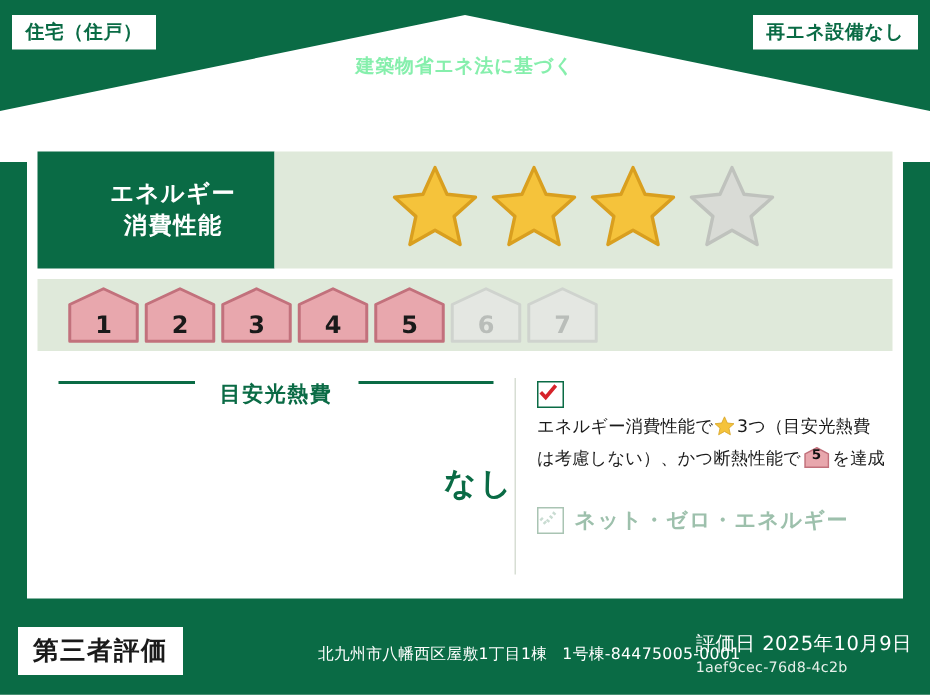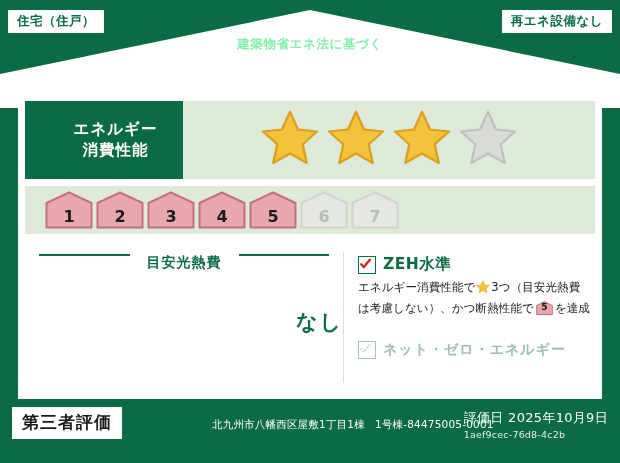--- a/index.html
+++ b/index.html
@@ -103,21 +103,21 @@
   }
   .zeh-desc .inline-chip span{
     position:absolute;left:0;right:0;bottom:0px;text-align:center;
     font-size:9px;font-weight:bold;color:#111;
   }
   .zeh-nze{display:flex;align-items:center;gap:7px;margin-top:23px;}
   .zeh-nze .txt{font-size:14px;font-weight:bold;color:#9dc0ac;letter-spacing:1px;}
 
   
   .footer{
-    position:absolute;left:0;right:0;bottom:16px;height:52px;color:#fff;text-decoration:underline;
+    position:absolute;left:0;right:0;bottom:5px;height:52px;color:#fff;text-decoration:underline;
   }
   .bels{
     position:absolute;left:12px;top:12px;background:#ffffff;
     padding:4px 10px 5px 10px;display:flex;align-items:baseline;gap:8px;
   }
   .bels .jp{font-size:17px;font-weight:bold;color:#1a1a1a;letter-spacing:1px;}
   .bels .en{font-size:21px;font-weight:bold;color:#14803f;letter-spacing:0px;}
 
   .addr{
     position:absolute;left:212px;top:23px;font-size:10.5px;color:#ffffff;
@@ -233,21 +233,20 @@
       <div class="pane-div"></div>
 
       <div class="pane-right">
 
         <div class="zeh-head">
           <span class="cbox">
             <svg width="13" height="13" viewBox="0 0 13 13">
               <polyline points="1.5,6.5 4.8,10 11.5,2" fill="none" stroke="#d6232a" stroke-width="2.4"></polyline>
             </svg>
           </span>
-          <span class="zeh-title">ZEH水準</span>
         </div>
 
         <div class="zeh-desc">
           <span>エネルギー消費性能で</span><span class="inline-star"><svg width="14" height="14" viewBox="0 0 24 24">
                 <polygon points="12,1.5 15.2,8.6 22.8,9.4 17.1,14.5 18.7,22 12,18.2 5.3,22 6.9,14.5 1.2,9.4 8.8,8.6" fill="#f5c33b" stroke="#d8a72c" stroke-width="1"></polygon>
               </svg></span><span>3つ（目安光熱費</span><br>
           <span>は考慮しない）、かつ断熱性能で</span><span class="inline-chip"><svg width="17" height="14" viewBox="0 0 17 14">
                 <polygon points="8.5,0.5 16.3,4.6 16.3,13.5 0.7,13.5 0.7,4.6" fill="#e8a7ad" stroke="#c2717c" stroke-width="1"></polygon>
               </svg><span>5</span></span><span>を達成</span>
         </div>

